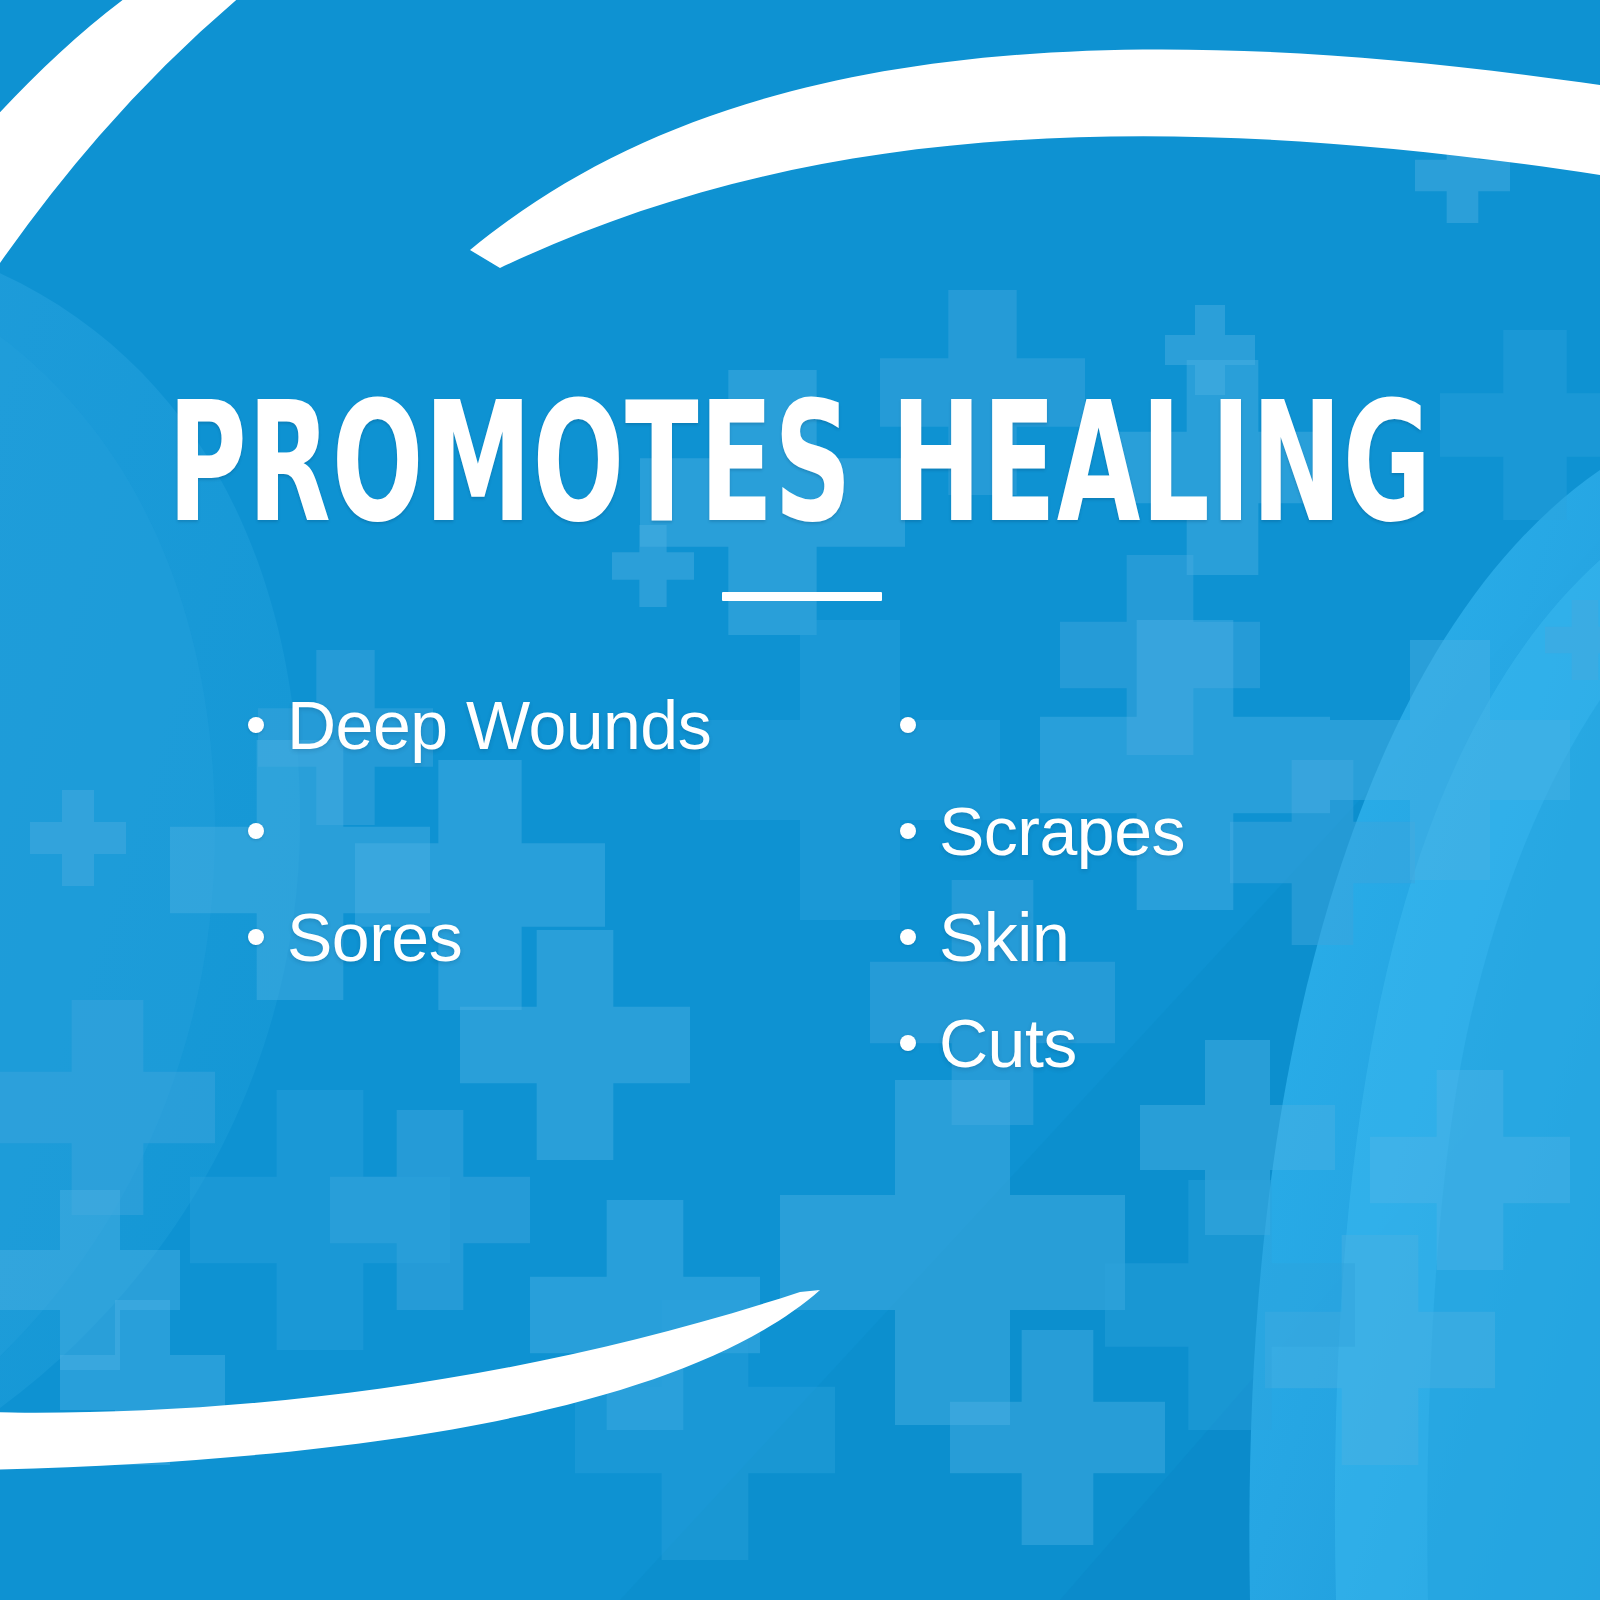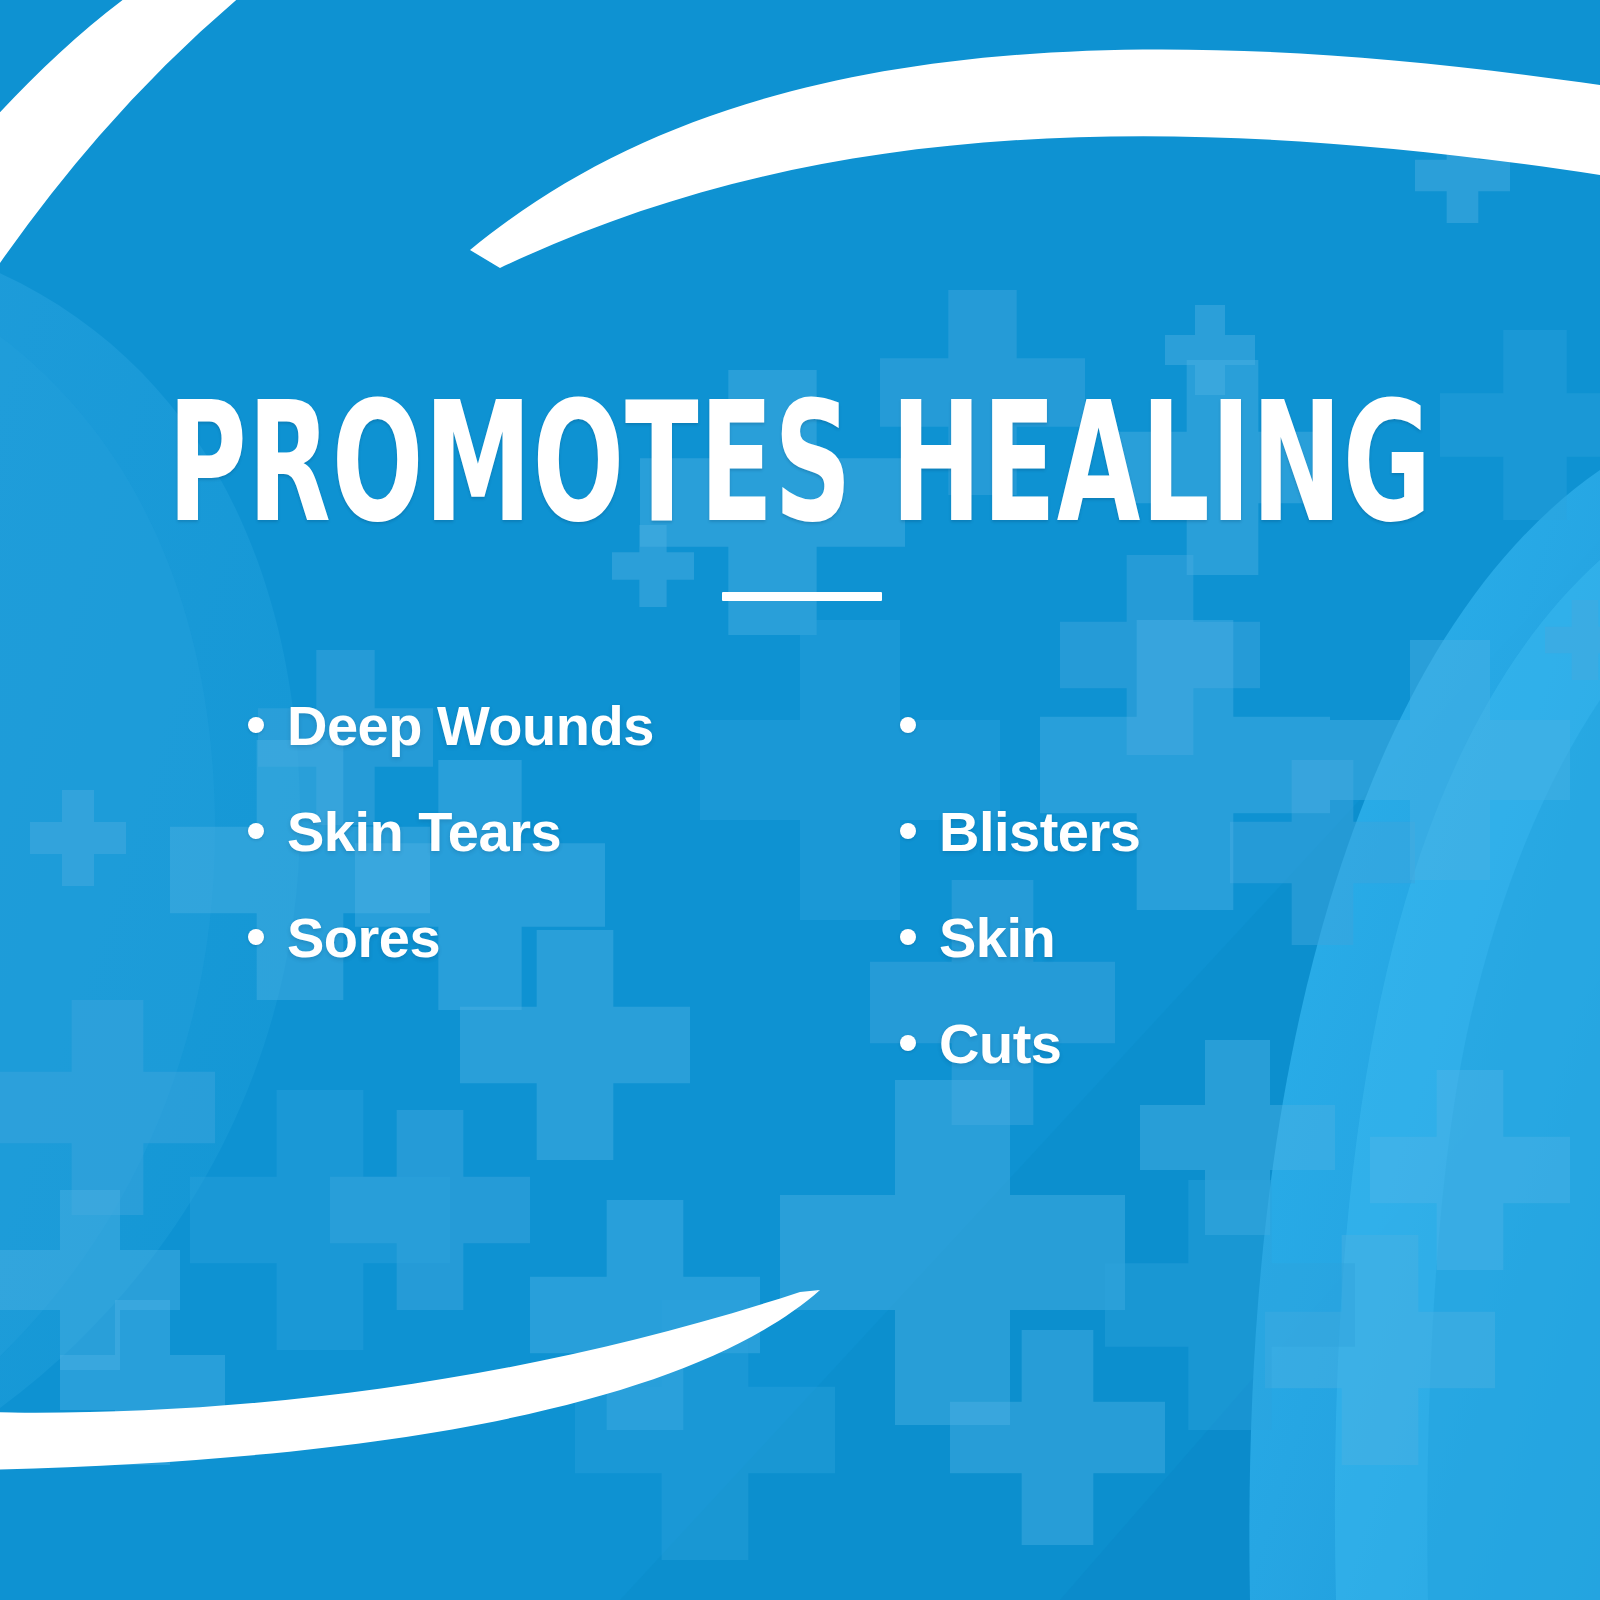--- a/index.html
+++ b/index.html
@@ -76,22 +76,22 @@
     flex-direction: column;
   }
   #col-left  { width: 660px; padding-left: 248px; box-sizing: border-box; }
   #col-right { width: 700px; padding-left: 240px; box-sizing: border-box; }
 
   .list-item {
     display: flex;
     align-items: center;
     height: 106px;
     color: #ffffff;
-    font-size: 56px;
-    font-weight: 700;
+    font-size: 68px;
+    font-weight: 400;
     letter-spacing: -0.5px;
     white-space: nowrap;
     text-shadow: 0 2px 4px rgba(0,40,70,0.16);
   }
   .bullet {
     width: 16px;
     height: 16px;
     border-radius: 50%;
     background: #ffffff;
     flex: 0 0 auto;
@@ -221,35 +221,34 @@
 
     <div id="lists">
 
       <div id="col-left" class="list-col">
         <div class="list-item">
           <span class="bullet"></span>
           <span class="item-label">Deep Wounds</span>
         </div>
         <div class="list-item">
           <span class="bullet"></span>
-          <span class="item-label">Skin Tears</span>
         </div>
         <div class="list-item">
           <span class="bullet"></span>
           <span class="item-label">Sores</span>
         </div>
       </div>
 
       <div id="col-right" class="list-col">
         <div class="list-item">
           <span class="bullet"></span>
         </div>
         <div class="list-item">
           <span class="bullet"></span>
-          <span class="item-label">Blisters</span>
+          <span class="item-label">Scrapes</span>
         </div>
         <div class="list-item">
           <span class="bullet"></span>
           <span class="item-label">Skin</span>
         </div>
         <div class="list-item">
           <span class="bullet"></span>
           <span class="item-label">Cuts</span>
         </div>
       </div>

